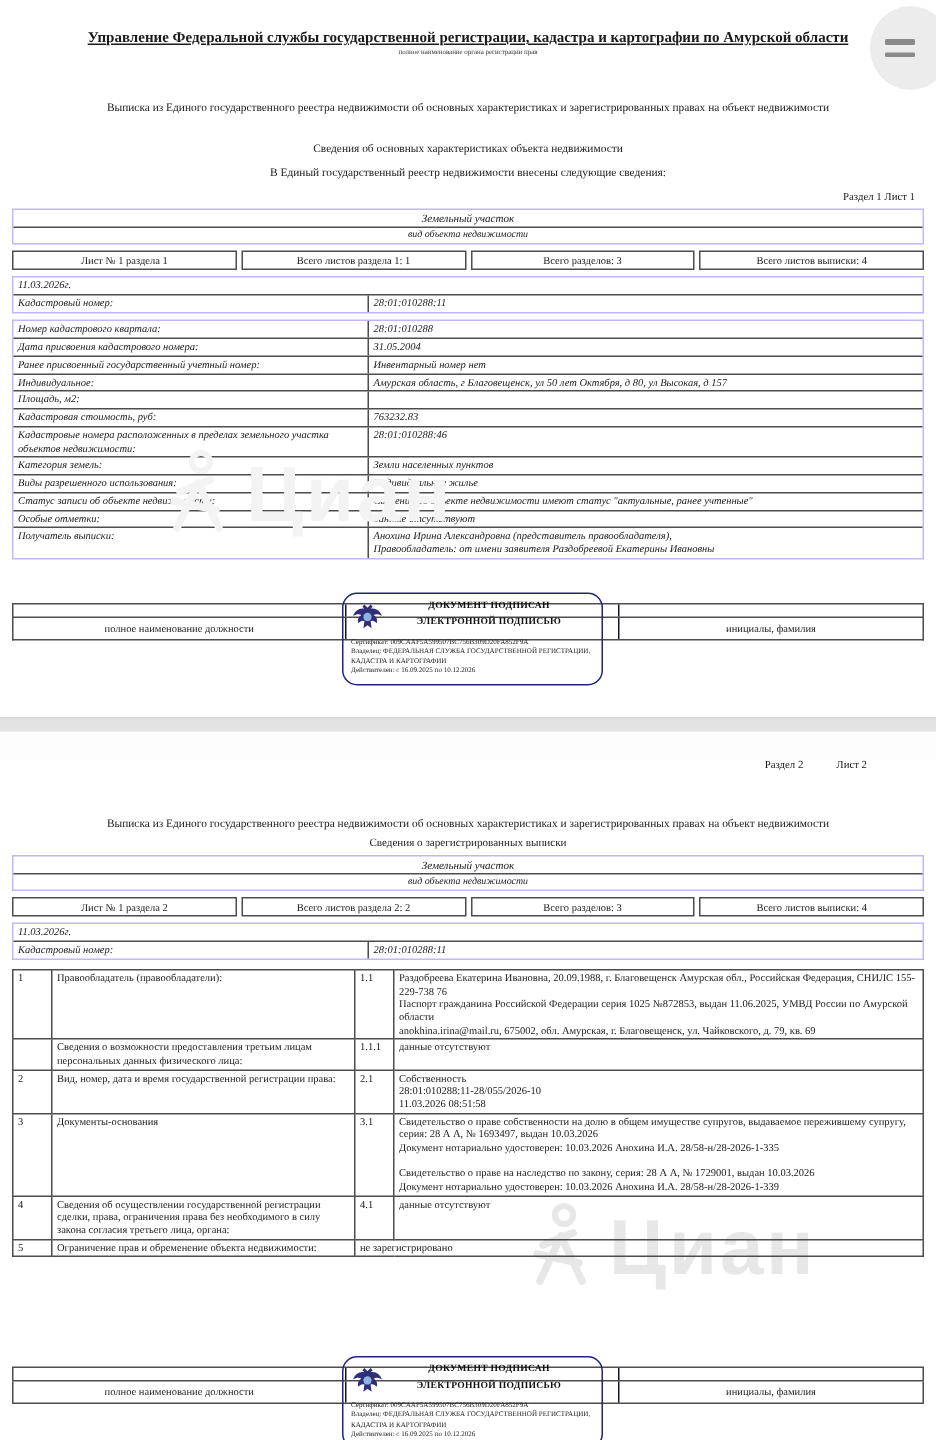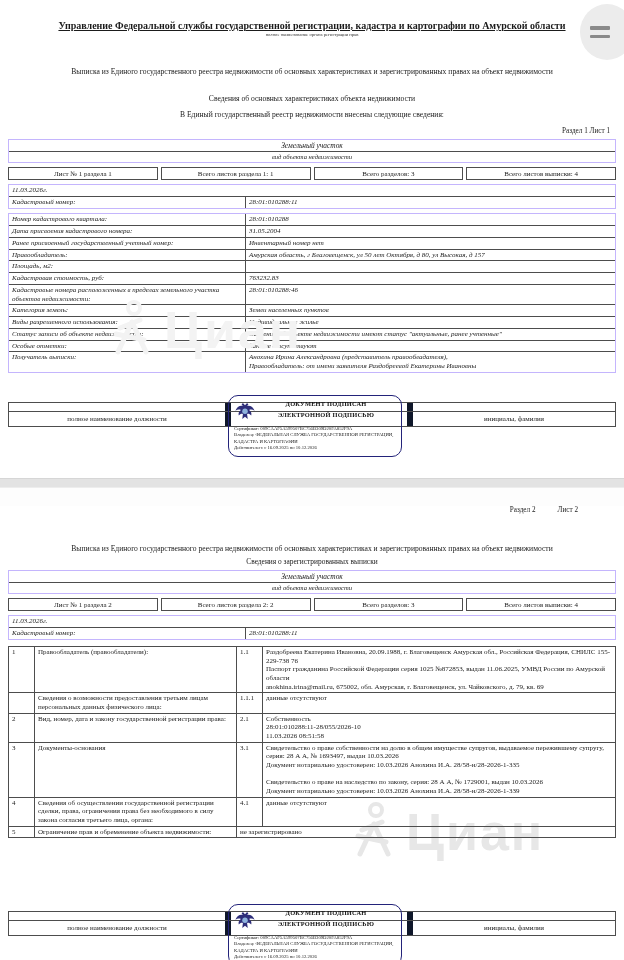--- a/index.html
+++ b/index.html
@@ -40,21 +40,21 @@
   
   table.rights { border-collapse:collapse; table-layout:fixed; width:608px; margin:6px 8px 0; position:relative; z-index:1; }
   table.rights td { border:1px solid #4d4d4d; font-size:7px; line-height:1.24; padding:1px 3px; vertical-align:top; }
   td.cnum { width:26px; } td.clab { width:202px; } td.csub { width:26px; }
 
   
   .sigblock { position:absolute; left:8px; width:608px; }
   #page1 .sigblock { top:402px; } #page2 .sigblock { top:405px; }
   .sigrow { display:flex; border:1px solid #4d4d4d; height:10px; }
   .sigrow2 { display:flex; border:1px solid #4d4d4d; border-top:none; height:15px; }
-  .sigcell { border-right:6px solid #0f172a; display:flex; align-items:center; justify-content:center; font-size:7px; }
+  .sigcell { border-right:1px solid #0f172a; display:flex; align-items:center; justify-content:center; font-size:7px; }
   .sigcell:last-child { border-right:none; }
   .sw1 { width:222px; } .sw2 { width:182px; } .sw3 { flex:1; }
 
   .stamp { position:absolute; left:220px; top:-7px; width:174px; height:62px;
     border:1.6px solid #23237a; border-radius:10px; z-index:2; padding:3px 5px 2px 5px; }
   .stamp-head { display:flex; align-items:flex-start; }
   .stamp-eagle { width:22px; height:24px; flex:0 0 22px; margin-top:1px; }
   .stamp-titles { flex:1; text-align:center; font-size:6.4px; font-weight:bold; letter-spacing:0.2px; line-height:1.7; color:#111; }
   .stamp-fine { font-size:4.7px; line-height:1.38; color:#222; margin-top:2px; }
 
@@ -130,21 +130,21 @@
       </div>
     <div class="row">
         <div class="cell lab">Дата присвоения кадастрового номера:</div>
         <div class="cell val">31.05.2004</div>
       </div>
     <div class="row">
         <div class="cell lab">Ранее присвоенный государственный учетный номер:</div>
         <div class="cell val">Инвентарный номер нет</div>
       </div>
     <div class="row">
-        <div class="cell lab">Правообладатель:</div>
+        <div class="cell lab">Индивидуальное:</div>
         <div class="cell val">Амурская область, г Благовещенск, ул 50 лет Октября, д 80, ул Высокая, д 157</div>
       </div>
     <div class="row">
         <div class="cell lab">Площадь, м2:</div>
       </div>
     <div class="row">
         <div class="cell lab">Кадастровая стоимость, руб:</div>
         <div class="cell val">763232.83</div>
       </div>
     <div class="row">
@@ -260,21 +260,21 @@
 anokhina.irina@mail.ru, 675002, обл. Амурская, г. Благовещенск, ул. Чайковского, д. 79, кв. 69</td>
     </tr>
     <tr>
       <td class="cnum"></td>
       <td class="clab">Сведения о возможности предоставления третьим лицам персональных данных физического лица:</td>
       <td class="csub">1.1.1</td>
       <td class="preline">данные отсутствуют</td>
     </tr>
     <tr>
       <td class="cnum">2</td>
-      <td class="clab">Вид, номер, дата и закону государственной регистрации права:</td>
+      <td class="clab">Вид, номер, дата и время государственной регистрации права:</td>
       <td class="csub">2.1</td>
       <td class="preline">Собственность
 28:01:010288:11-28/055/2026-10
 11.03.2026 08:51:58</td>
     </tr>
     <tr>
       <td class="cnum">3</td>
       <td class="clab">Документы-основания</td>
       <td class="csub">3.1</td>
       <td class="preline">Свидетельство о праве собственности на долю в общем имуществе супругов, выдаваемое пережившему супругу, серия: 28 А А, № 1693497, выдан 10.03.2026

